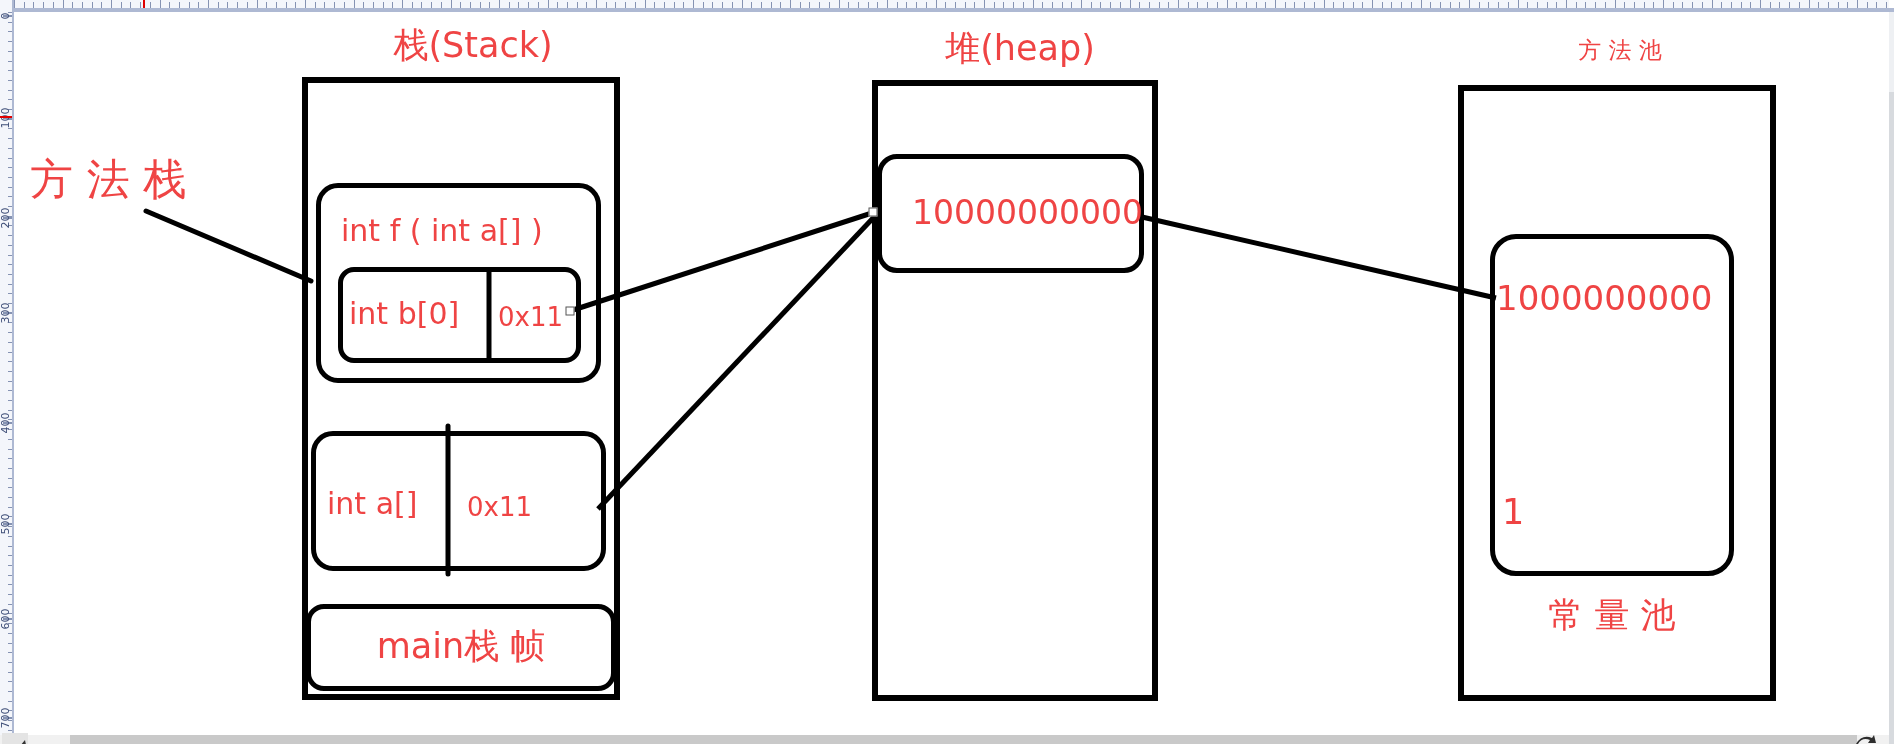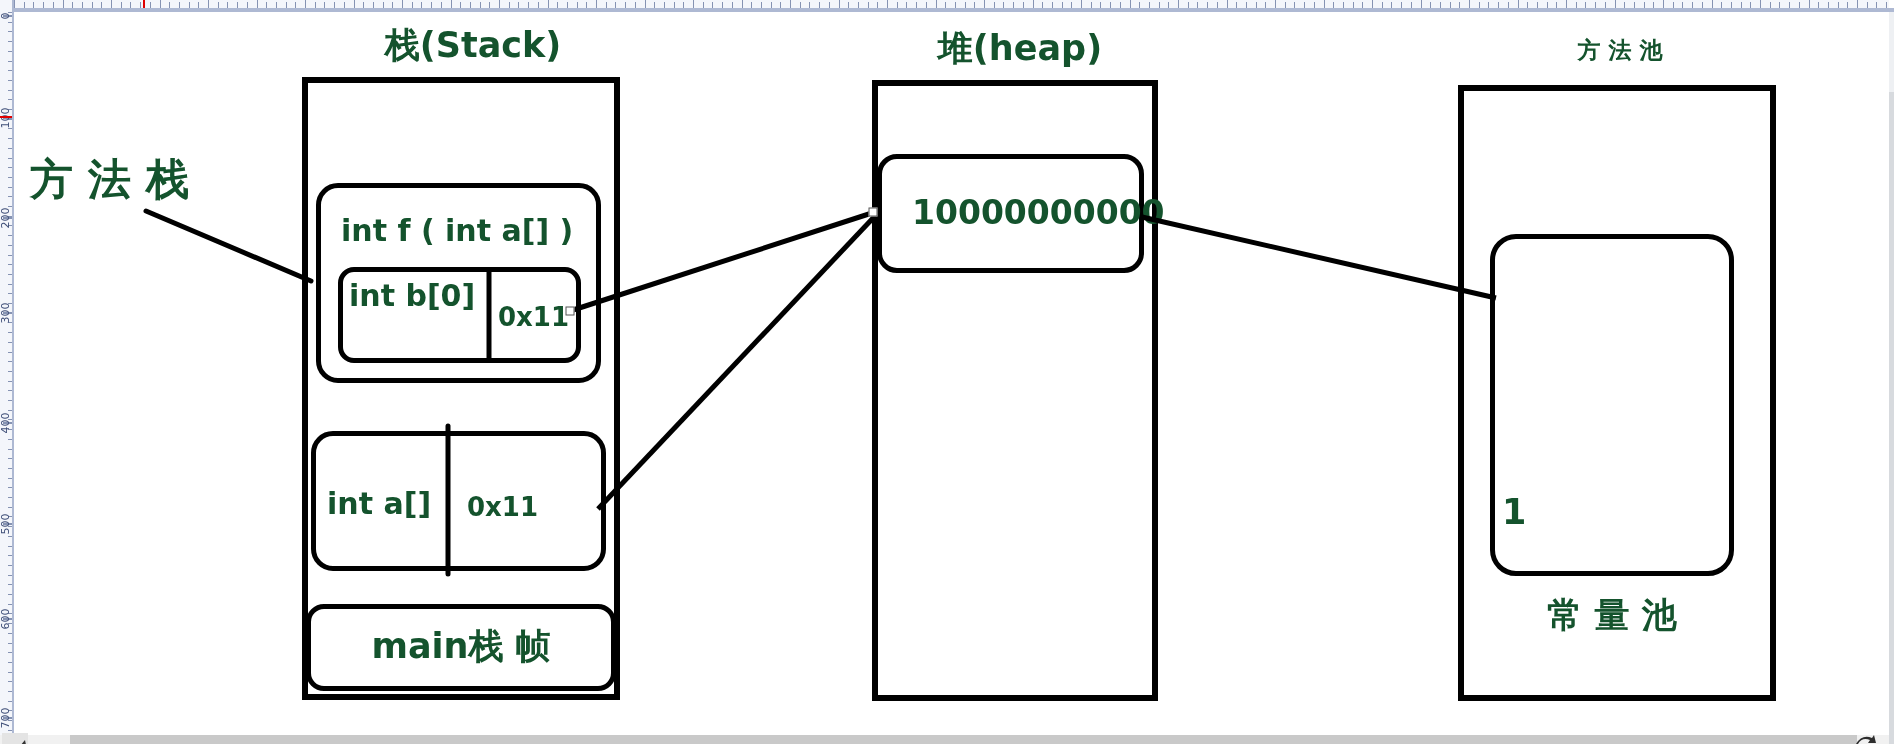--- a/index.html
+++ b/index.html
@@ -17,21 +17,21 @@
   .left-ruler-ticks{position:absolute;left:8px;top:12px;width:4px;height:732px;
      background:repeating-linear-gradient(to bottom,#8693b3 0 1px,transparent 1px 9.7px);}
   .lr-longtick{position:absolute;left:3px;width:9px;height:2px;background:#8693b3;}
   .lr-label{position:absolute;left:-6px;width:24px;height:14px;text-align:center;
      transform:rotate(-90deg);font-size:11px;color:#3f4f78;line-height:14px;}
   .red-marker-top{position:absolute;left:143px;top:0;width:2px;height:8px;background:#e00000;}
   .red-marker-left{position:absolute;left:0;top:116px;width:12px;height:2px;background:#e00000;}
   
   .box{position:absolute;box-sizing:border-box;border:6px solid #000;background:#fff;}
   .rbox{position:absolute;box-sizing:border-box;border:5px solid #000;background:transparent;}
-  .txt{position:absolute;font-weight:bold;color:#14532d;white-space:nowrap;line-height:1;}
+  .txt{position:absolute;font-weight:normal;color:#ef4444;white-space:nowrap;line-height:1;}
   .vc{transform:translateY(-50%);}
   .cc{transform:translate(-50%,-50%);}
   svg.overlay{position:absolute;left:0;top:0;pointer-events:none;}
   .handle{position:absolute;width:7px;height:7px;background:#fff;border:1px solid #555;
      transform:translate(-50%,-50%);}
   
   .watermark{position:absolute;right:10px;top:721px;transform:translateY(-50%);
      font-size:24px;color:#b5b5b5;white-space:nowrap;}
   .h-scroll-track{position:absolute;left:0;top:735px;width:1889px;height:9px;background:#f1f1f1;}
   .h-scroll-thumb{position:absolute;left:70px;top:0;width:1787px;height:9px;background:#c9c9c9;}
@@ -75,38 +75,39 @@
 
   <div class="txt vc" style="left:30px;top:179px;font-size:43px;">方 法 栈</div>
 
   <div class="txt cc" style="left:473px;top:45px;font-size:35px;">栈(Stack)</div>
   <div class="box" style="left:302px;top:77px;width:318px;height:623px;"></div>
 
   <div class="rbox" style="left:316px;top:183px;width:285px;height:200px;border-radius:22px;"></div>
   <div class="txt vc" style="left:341px;top:231px;font-size:30px;">int f ( int a[] )</div>
 
   <div class="rbox" style="left:338px;top:267px;width:243px;height:96px;border-radius:16px;"></div>
-  <div class="txt vc" style="left:349px;top:296px;font-size:30px;">int b[0]</div>
+  <div class="txt vc" style="left:349px;top:314px;font-size:30px;">int b[0]</div>
   <div class="txt vc" style="left:498px;top:317px;font-size:26px;">0x11</div>
 
   <div class="rbox" style="left:311px;top:431px;width:295px;height:140px;border-radius:22px;"></div>
   <div class="txt vc" style="left:327px;top:504px;font-size:30px;">int a[]</div>
   <div class="txt vc" style="left:467px;top:507px;font-size:26px;">0x11</div>
 
   <div class="rbox" style="left:306px;top:604px;width:310px;height:87px;border-radius:18px;"></div>
   <div class="txt cc" style="left:461px;top:646px;font-size:35px;">main栈 帧</div>
 
   <div class="txt cc" style="left:1020px;top:48px;font-size:35px;">堆(heap)</div>
   <div class="box" style="left:872px;top:80px;width:286px;height:621px;"></div>
   <div class="rbox" style="left:877px;top:154px;width:267px;height:119px;border-radius:20px;"></div>
   <div class="txt vc" style="left:888px;top:212px;font-size:33px;margin-left:24px;">10000000000</div>
 
   <div class="txt cc" style="left:1620px;top:50px;font-size:23px;">方 法 池</div>
   <div class="box" style="left:1458px;top:85px;width:318px;height:616px;"></div>
   <div class="rbox" style="left:1490px;top:234px;width:244px;height:342px;border-radius:26px;"></div>
+  <div class="txt vc" style="left:1496px;top:298px;font-size:34px;">1000000000</div>
   <div class="txt vc" style="left:1502px;top:512px;font-size:35px;">1</div>
   <div class="txt cc" style="left:1612px;top:615px;font-size:35px;">常 量 池</div>
 
   <svg class="overlay" width="1894" height="744" viewBox="0 0 1894 744">
     <line x1="489" y1="272" x2="489" y2="360" stroke="#000" stroke-width="5"></line>
     <line x1="448" y1="426" x2="448" y2="574" stroke="#000" stroke-width="5" stroke-linecap="round"></line>
     <line x1="146" y1="211" x2="311" y2="281" stroke="#000" stroke-width="5" stroke-linecap="round"></line>
     <line x1="570" y1="311" x2="875" y2="212" stroke="#000" stroke-width="5"></line>
     <line x1="875" y1="216" x2="598" y2="509" stroke="#000" stroke-width="5"></line>
     <line x1="1142" y1="217" x2="1496" y2="298" stroke="#000" stroke-width="5"></line>

